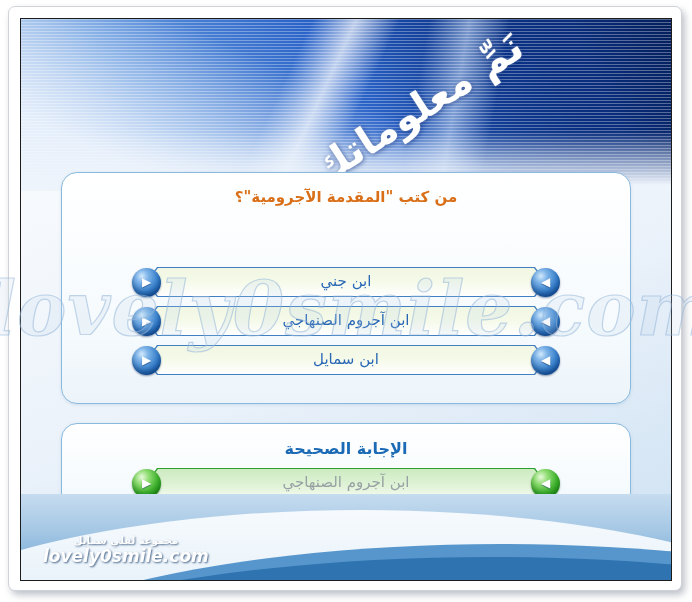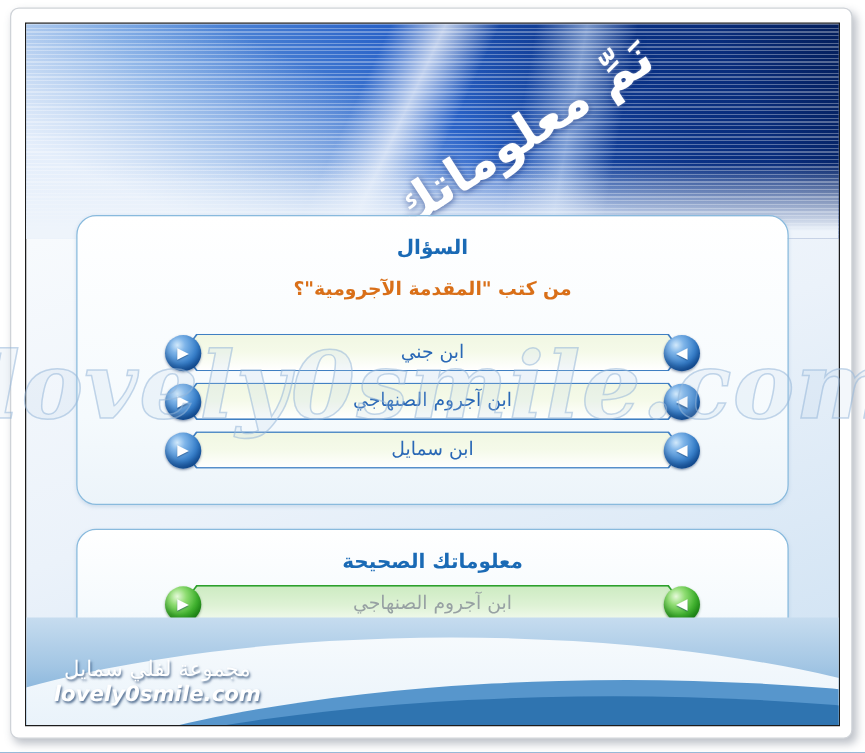--- a/index.html
+++ b/index.html
@@ -119,21 +119,21 @@
   .wave { position:absolute; border-radius:50%; }
   .wave-white { width:1000px; height:300px; left:-160px; top:16px;
     background:linear-gradient(180deg,#f6fafd 0%,#d6e8f6 60%,#bcd7ec 100%); }
   .wave-mid   { width:1100px; height:300px; left:-70px; top:50px; background:#5796cc; }
   .wave-deep  { width:1200px; height:320px; left:-130px; top:63px; background:#2f74b0; }
 
   .credit {
     position:absolute; left:22px; bottom:14px; z-index:4; text-align:center;
     color:#ffffff; text-shadow:1px 1px 2px rgba(25,60,105,.75);
   }
-  .credit-line1 { font-size:17px; font-weight:normal; }
+  .credit-line1 { font-size:10px; font-weight:bold; }
   .credit-line2 { font-size:17px; font-weight:bold; font-style:italic; }
 
   
   .watermark {
     position:absolute; left:-12px; top:266px; width:716px; z-index:9;
     text-align:center; white-space:nowrap; pointer-events:none;
     font-family:"DejaVu Serif", serif; font-style:italic; font-weight:bold;
     font-size:74px; letter-spacing:1px;
     color:rgba(190,212,235,.18);
     -webkit-text-stroke:1.2px rgba(150,182,216,.55);
@@ -144,21 +144,20 @@
 
 <div class="outer-frame"></div>
 
 <div class="card">
 
   <div class="banner">
     <div class="calligraphy" dir="rtl">نَمِّ معلوماتك</div>
   </div>
 
   <div class="panel question-box">
-    <div class="panel-title" dir="rtl">السؤال</div>
     <div class="question-text" dir="rtl">من كتب "المقدمة الآجرومية"؟</div>
 
     <div class="options">
 
       <div class="pill">
         <div class="pill-border"></div>
         <div class="pill-fill"></div>
         <div class="pill-label" dir="rtl">ابن جني</div>
         <div class="sphere blue left">
           <span class="glyph">▶</span>
@@ -189,21 +188,21 @@
         </div>
         <div class="sphere blue right">
           <span class="glyph">◀</span>
         </div>
       </div>
 
     </div>
   </div>
 
   <div class="panel answer-box">
-    <div class="panel-title" dir="rtl">معلوماتك الصحيحة</div>
+    <div class="panel-title" dir="rtl">الإجابة الصحيحة</div>
 
     <div class="answer-pill-wrap">
       <div class="pill green">
         <div class="pill-border"></div>
         <div class="pill-fill"></div>
         <div class="pill-label" dir="rtl">ابن آجروم الصنهاجي</div>
         <div class="sphere greenb left">
           <span class="glyph">▶</span>
         </div>
         <div class="sphere greenb right">

